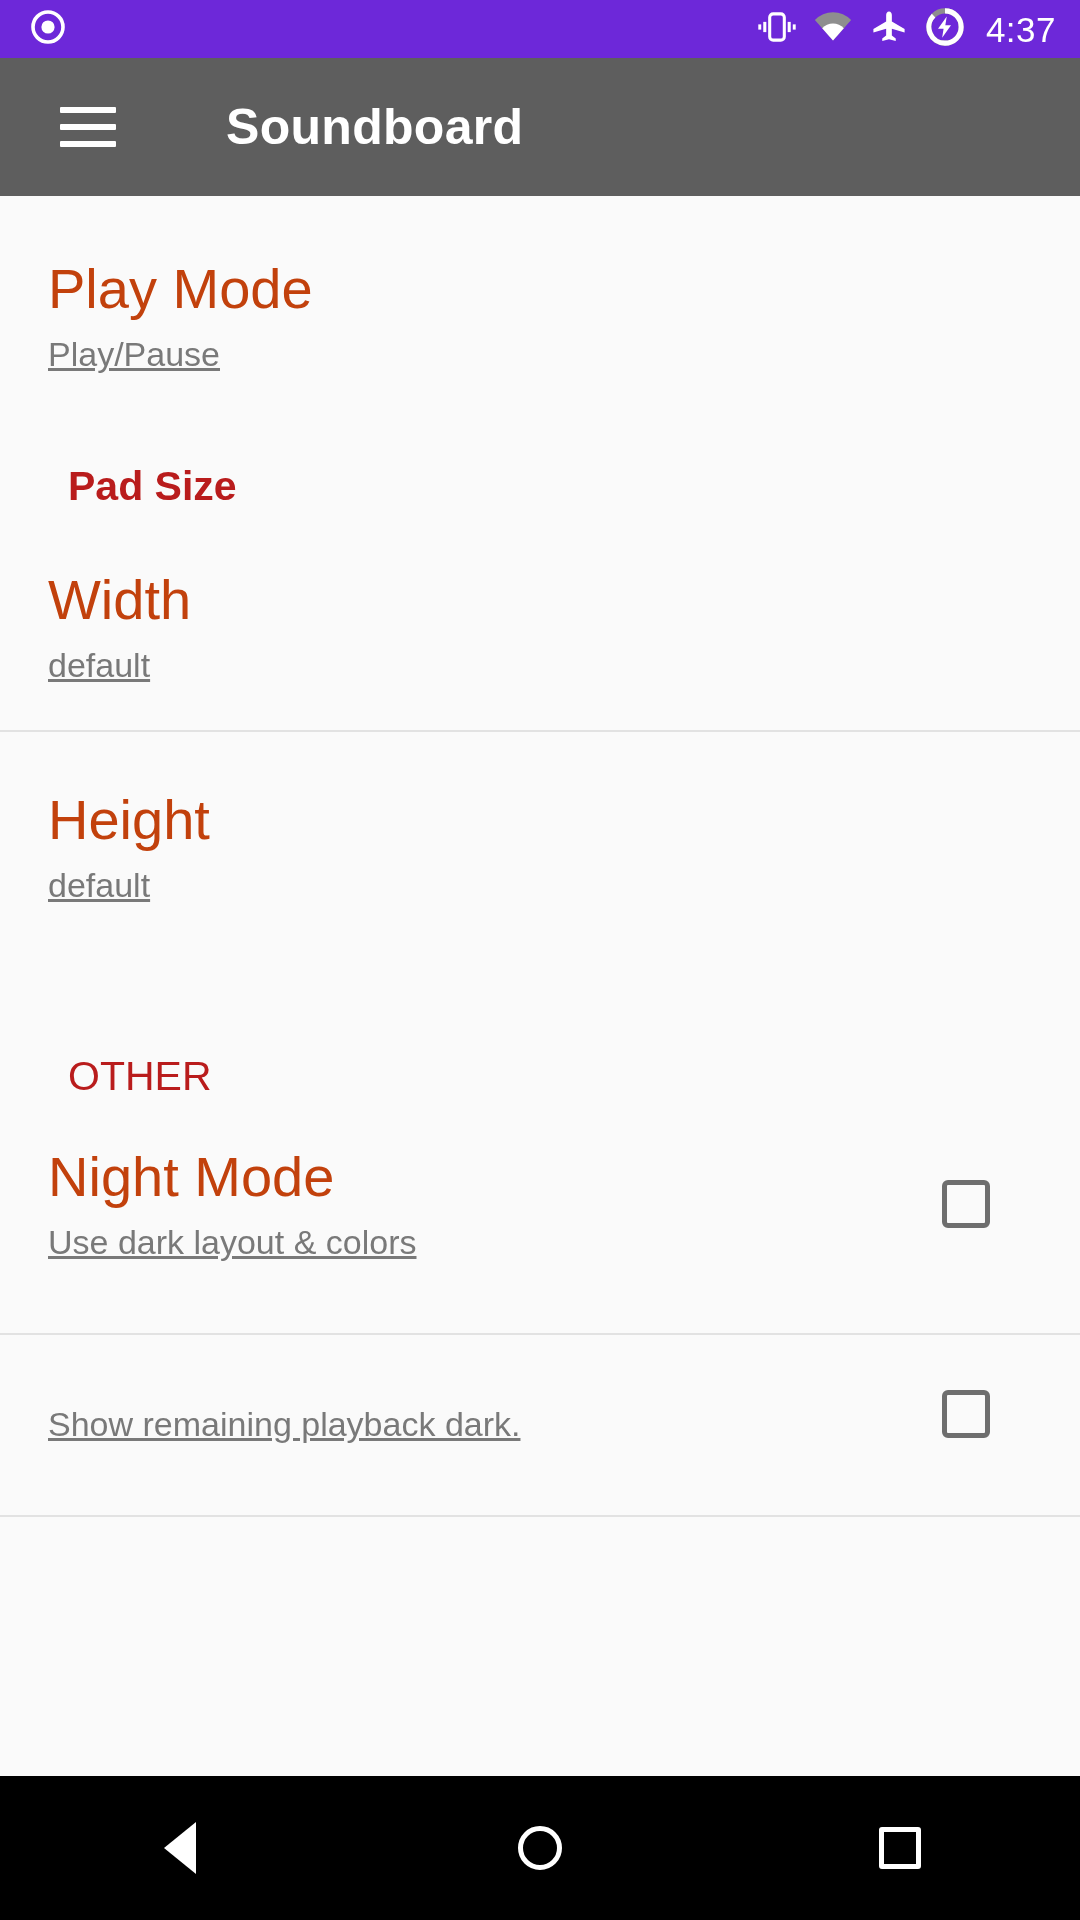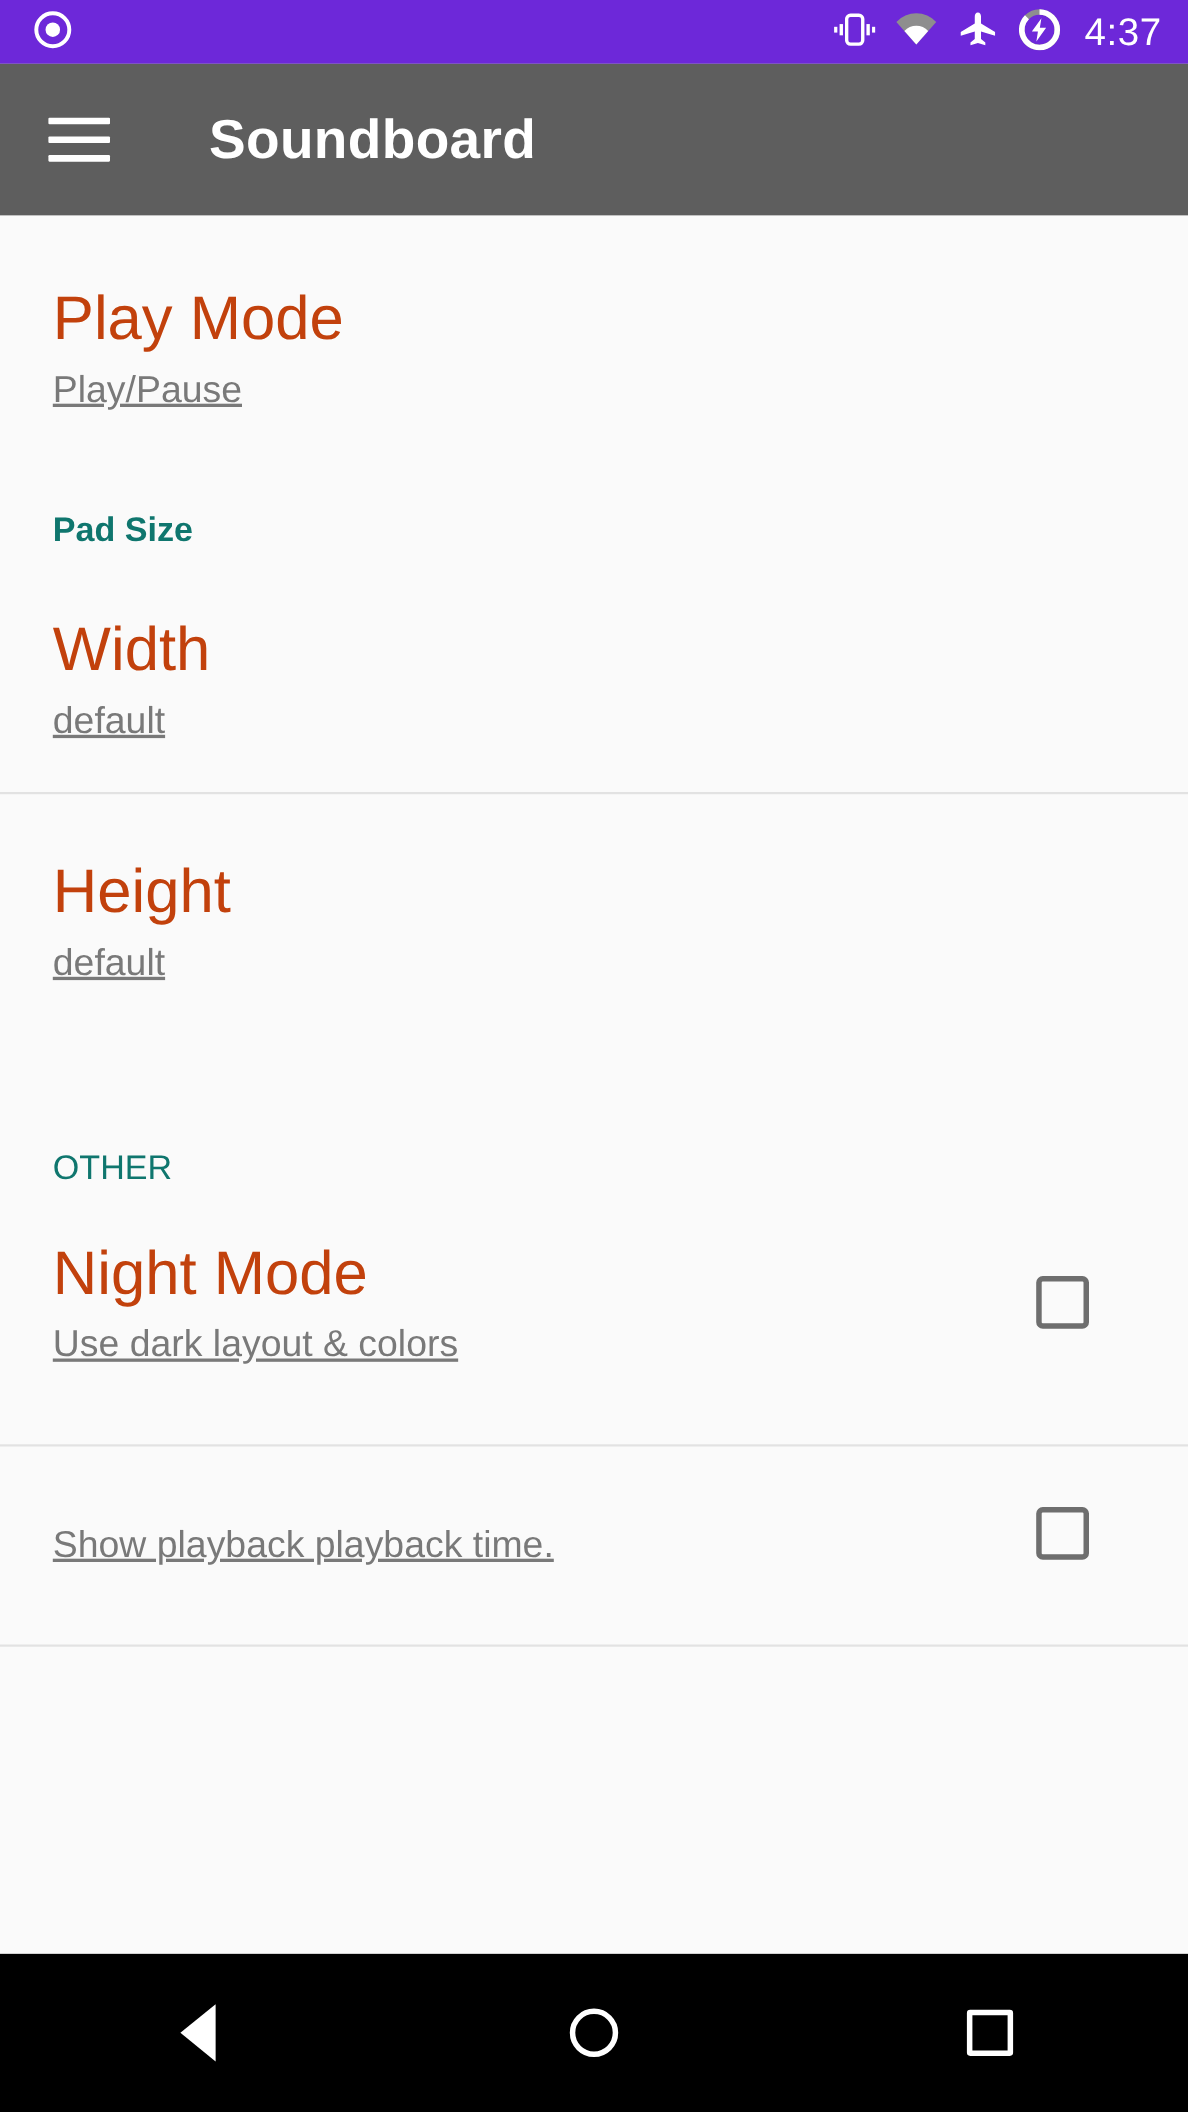--- a/index.html
+++ b/index.html
@@ -44,22 +44,23 @@
     font-family: "Liberation Sans", sans-serif;
   }
   .sicon { display: block; }
 
   
   .app-bar {
     height: 138px;
     background: #5e5e5e;
     display: flex;
     align-items: center;
-    padding-left: 44px;
+    padding-left: 60px;
     flex: 0 0 138px;
+    gap: 20px;
   }
   .hamburger {
     width: 56px;
     height: 40px;
     display: flex;
     flex-direction: column;
     justify-content: space-between;
     cursor: pointer;
   }
   .hamburger span {
@@ -100,25 +101,26 @@
     line-height: 1;
   }
   .pref-summary {
     font-size: 34px;
     color: #797979;
     line-height: 1;
     margin-top: 20px;
     text-decoration: underline;
   }
   .section-header {
-    font-size: 31px;
-    color: #0f766e;
+    font-size: 41px;
+    color: #b91c1c;
     font-weight: bold;
     padding: 0 48px;
     line-height: 1;
+    margin-left: 20px;
   }
   .section-header.plain { font-weight: normal; }
 
   .divider {
     height: 2px;
     background: #e2e2e2;
     width: 100%;
   }
 
   
@@ -278,21 +280,21 @@
         </div>
         <div class="checkbox"></div>
       </div>
     </div>
 
     <div class="divider"></div>
 
     <div class="pref-row sp-row">
       <div class="pref-inner">
         <div class="pref-text">
-          <div class="pref-summary">Show playback playback time.</div>
+          <div class="pref-summary">Show remaining playback dark.</div>
         </div>
         <div class="checkbox"></div>
       </div>
     </div>
 
     <div class="divider"></div>
 
   </div>
 
   <div class="nav-bar">

